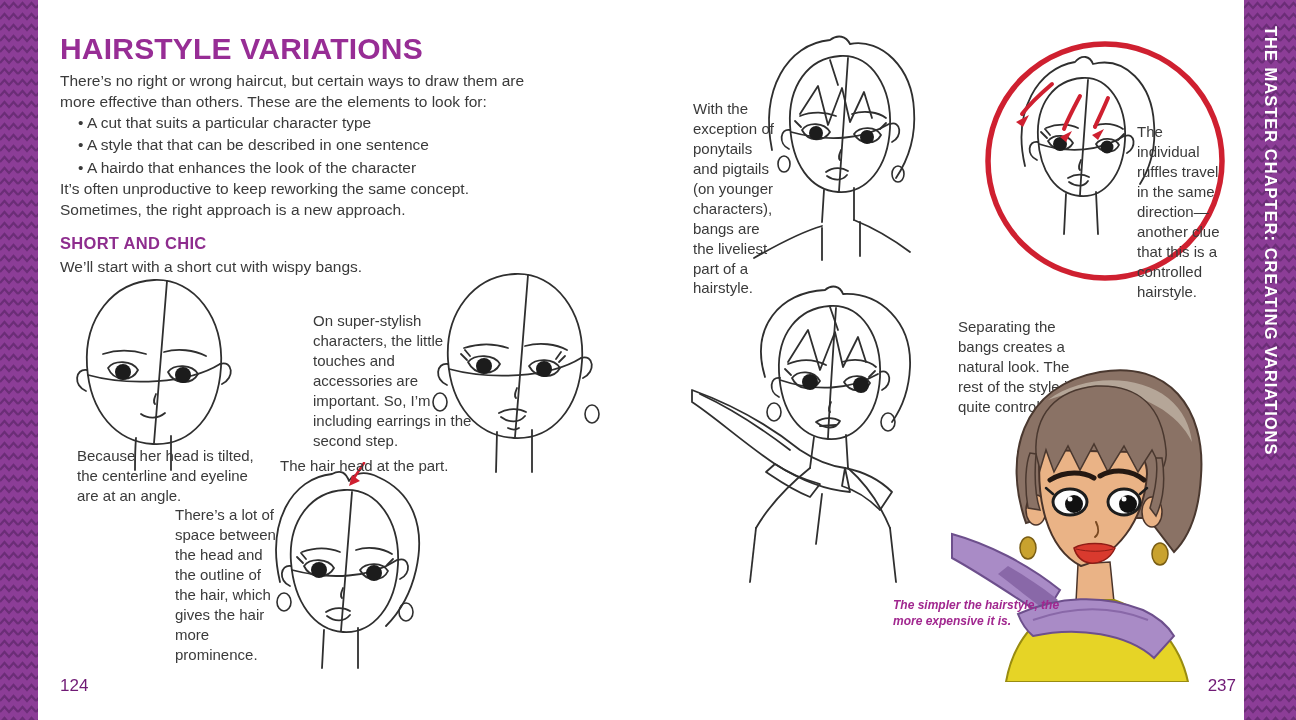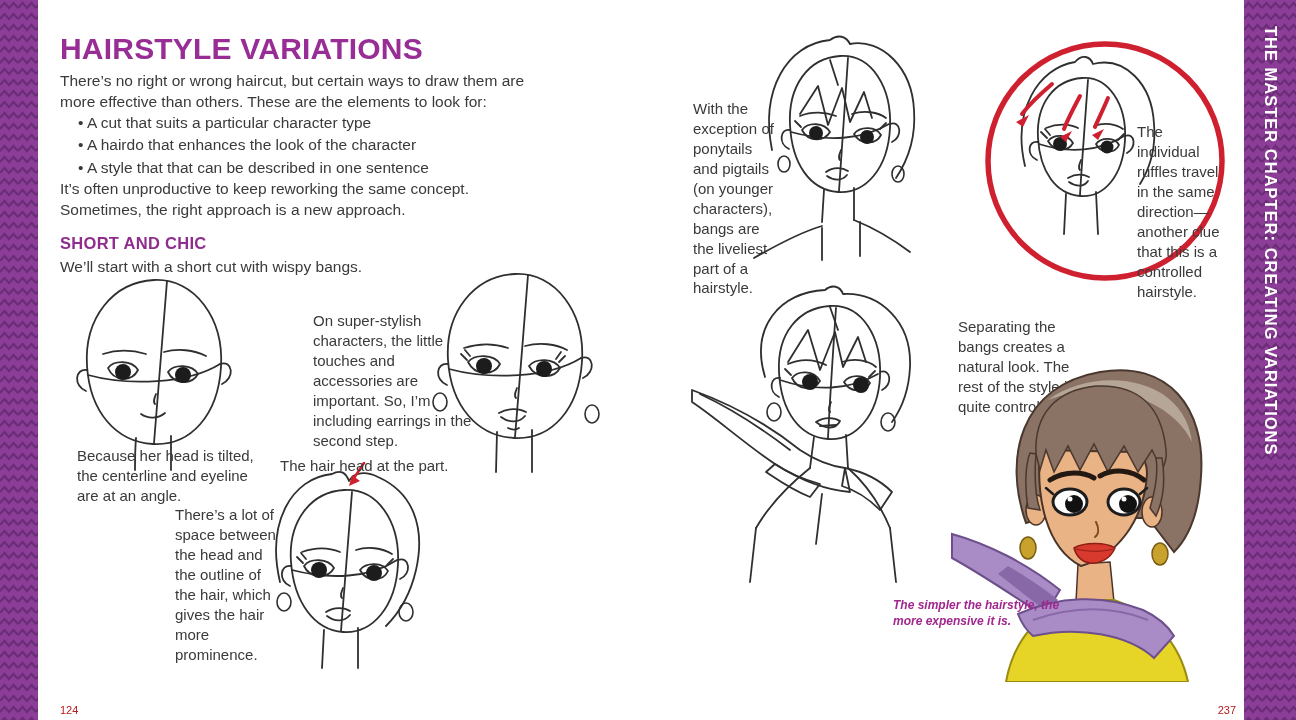--- a/index.html
+++ b/index.html
@@ -13,21 +13,21 @@
   .sketch .red{stroke:#cf2030;stroke-width:2.6;fill:none;}
   .sketch .redfill{fill:#cf2030;stroke:none;}
   .sketch .thick-red{stroke:#cf2030;stroke-width:4;fill:none;}
   .page-title{position:absolute;left:60px;top:32px;font-size:30px;font-weight:bold;color:#972d95;letter-spacing:.2px;}
   .body-text{position:absolute;font-size:15.5px;line-height:1.38;color:#3a3a3a;}
   .bullets{position:absolute;left:60px;top:112px;font-size:15.5px;line-height:1.45;color:#3a3a3a;}
   .bullets div{white-space:nowrap;margin-left:18px;}
   .section-head{position:absolute;left:60px;top:234px;font-size:16.5px;font-weight:bold;color:#8e2d8e;letter-spacing:.3px;}
   .annotation{position:absolute;font-size:15px;line-height:1.33;color:#3a3a3a;}
   .quote{position:absolute;left:893px;top:597px;width:172px;font-size:12px;line-height:1.35;font-weight:bold;font-style:italic;color:#a1278f;}
-  .page-num{position:absolute;bottom:4px;font-size:11px;color:#b91c1c;}
+  .page-num{position:absolute;bottom:24px;font-size:17px;color:#701a75;}
   .chapter-tab{position:absolute;top:26px;left:50%;transform:translateX(-50%);writing-mode:vertical-rl;color:#ffffff;font-weight:bold;font-size:16.5px;letter-spacing:1px;white-space:nowrap;}
   .edge{position:absolute;top:0;height:720px;}
 </style>
 </head>
 <body>
 
 <div class="spread">
 
   <div class="edge" style="left:0;width:38px;">
     <svg width="38" height="720">
@@ -53,22 +53,22 @@
     </svg>
     <div class="chapter-tab">THE MASTER CHAPTER: CREATING VARIATIONS</div>
   </div>
 
   <div class="page-title">HAIRSTYLE VARIATIONS</div>
 
   <div class="body-text" style="left:60px;top:70px;width:478px;">There’s no right or wrong haircut, but certain ways to draw them are more effective than others. These are the elements to look for:</div>
 
   <div class="bullets">
     <div>• A cut that suits a particular character type</div>
+    <div>• A style that that can be described in one sentence</div>
     <div>• A hairdo that enhances the look of the character</div>
-    <div>• A style that that can be described in one sentence</div>
   </div>
 
   <div class="body-text" style="left:60px;top:178px;width:470px;">It’s often unproductive to keep reworking the same concept. Sometimes, the right approach is a new approach.</div>
 
   <div class="section-head">SHORT AND CHIC</div>
   <div class="body-text" style="left:60px;top:256px;width:420px;">We’ll start with a short cut with wispy bangs.</div>
 
   <svg class="sketch" style="left:58px;top:272px;" width="190" height="200" viewBox="0 0 190 200">
     <path d="M96,8 C55,10 26,46 29,94 C32,140 58,170 95,172 C133,174 160,143 163,95 C166,47 137,6 96,8 Z"></path>
     <path d="M109,9 C105,60 100,120 96,171"></path>

